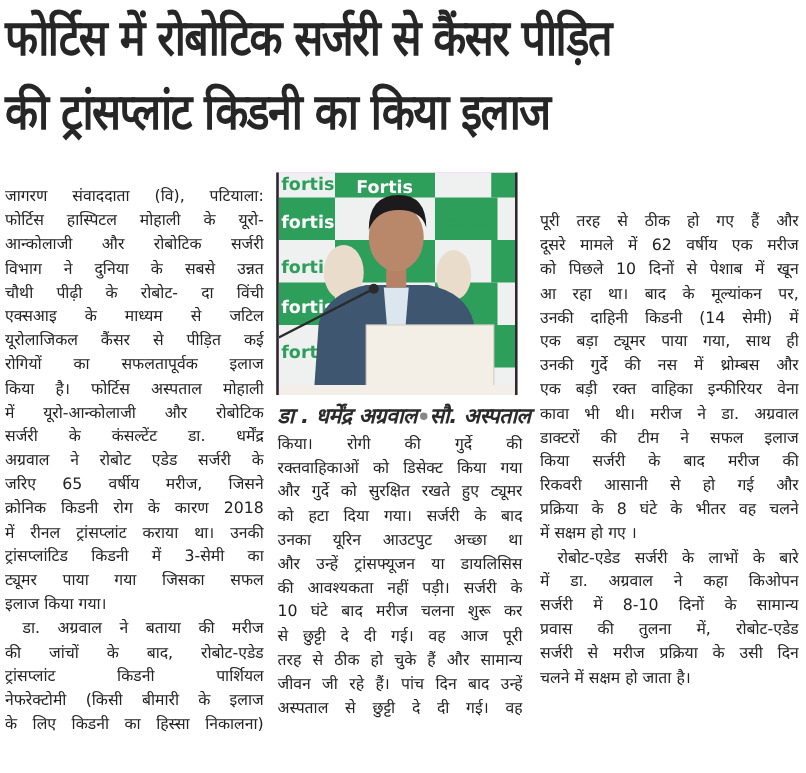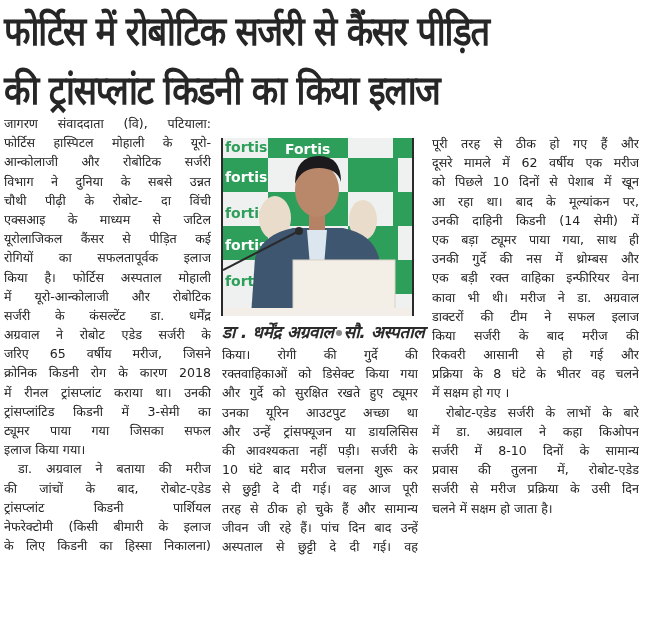--- a/index.html
+++ b/index.html
@@ -10,21 +10,21 @@
     position: absolute; left: 4px; top: 2px; width: 640px;
     font-family: "DejaVu Sans", sans-serif;
     font-weight: bold; color: #262626;
     font-size: 40px; line-height: 59px; letter-spacing: -1.5px;
     transform: scaleX(0.86); transform-origin: left top;
     white-space: nowrap;
   }
   .headline div { height: 59px; }
 
   .col {
-    position: absolute; top: 114px;
+    position: absolute; top: 147px;
     font-size: 12.6px; line-height: 19.2px;
     text-align: justify; text-align-last: auto;
     color: #222;
   }
   .col .ln { display: block; text-align: justify; text-align-last: justify; height: 19.2px; white-space: nowrap; overflow: hidden; }
   .col .ln.last { text-align-last: left; }
   .col .indent { padding-left: 14px; }
 
   #col-left { left: 4px; width: 207px; }
   #col-mid-text { left: 222px; width: 196px; top: 345px; }
@@ -127,20 +127,21 @@
 </div>
 
 <div class="caption">
   <span>डा . धर्मेंद्र अग्रवाल</span><span class="dot"></span><span>सौ. अस्पताल</span>
 </div>
 
 <div class="col" id="col-mid-text">
   <span class="ln">किया। रोगी की गुर्दे की</span>
   <span class="ln">रक्तवाहिकाओं को डिसेक्ट किया गया</span>
   <span class="ln">और गुर्दे को सुरक्षित रखते हुए ट्यूमर</span>
+  <span class="ln">को हटा दिया गया। सर्जरी के बाद</span>
   <span class="ln">उनका यूरिन आउटपुट अच्छा था</span>
   <span class="ln">और उन्हें ट्रांसफ्यूजन या डायलिसिस</span>
   <span class="ln">की आवश्यकता नहीं पड़ी। सर्जरी के</span>
   <span class="ln">10 घंटे बाद मरीज चलना शुरू कर</span>
   <span class="ln">से छुट्टी दे दी गई। वह आज पूरी</span>
   <span class="ln">तरह से ठीक हो चुके हैं और सामान्य</span>
   <span class="ln">जीवन जी रहे हैं। पांच दिन बाद उन्हें</span>
   <span class="ln">अस्पताल से छुट्टी दे दी गई। वह</span>
 </div>
 

